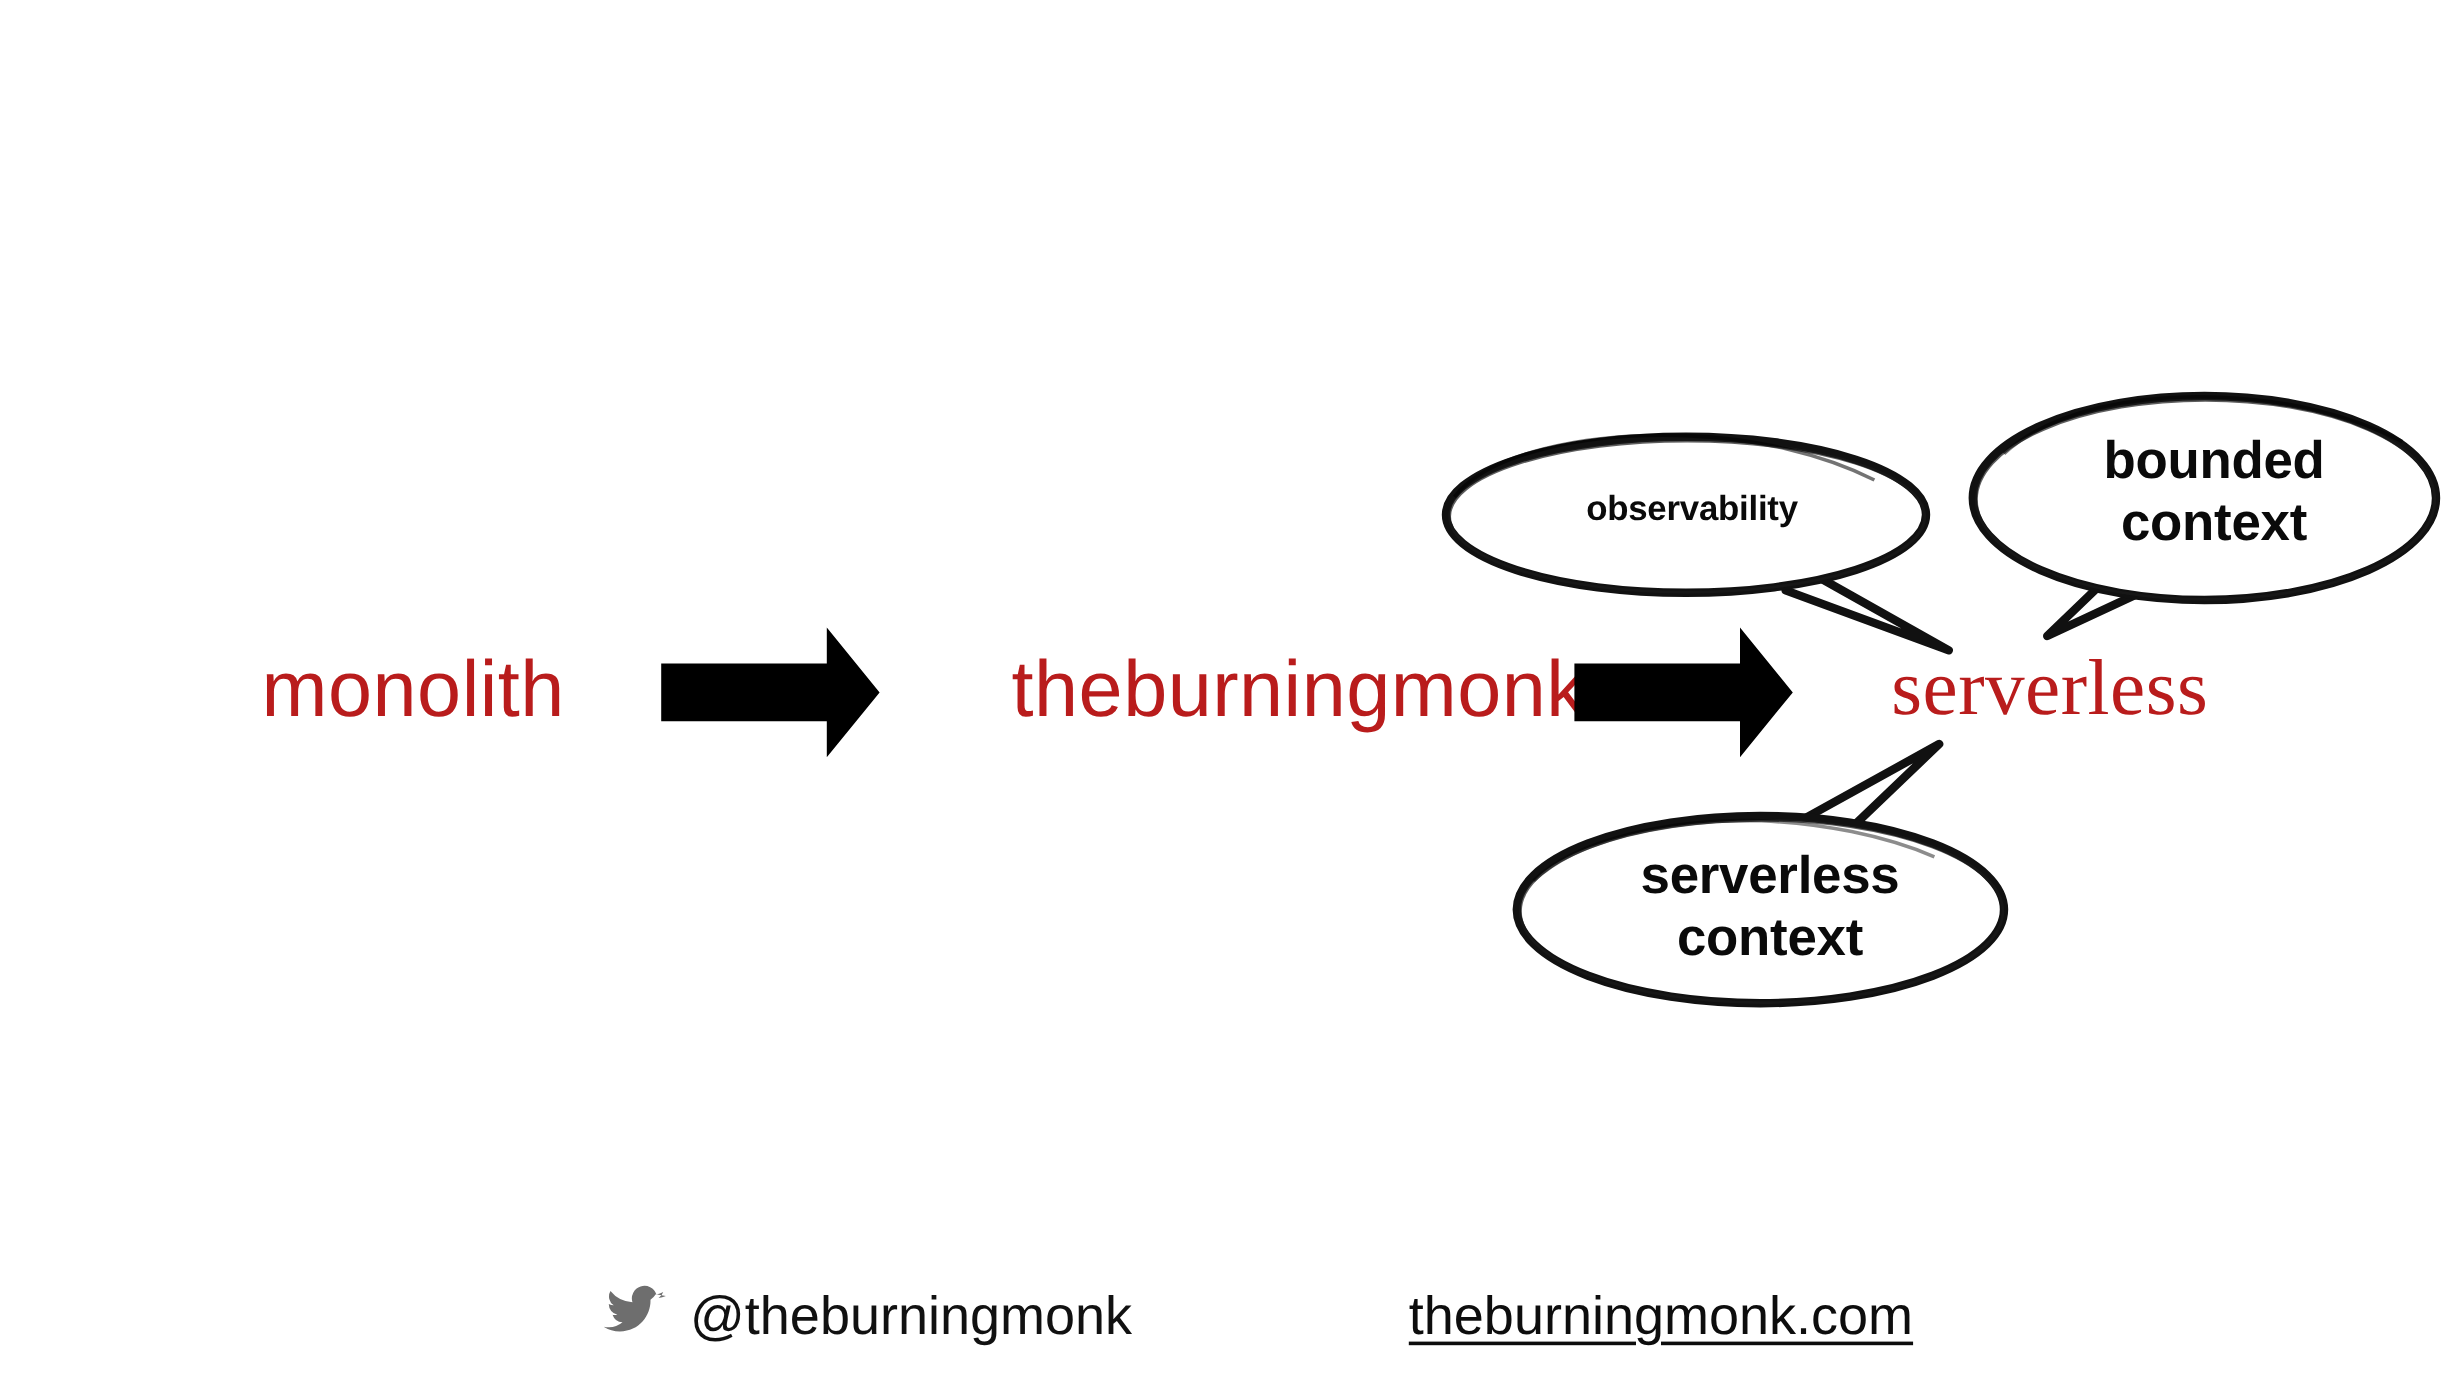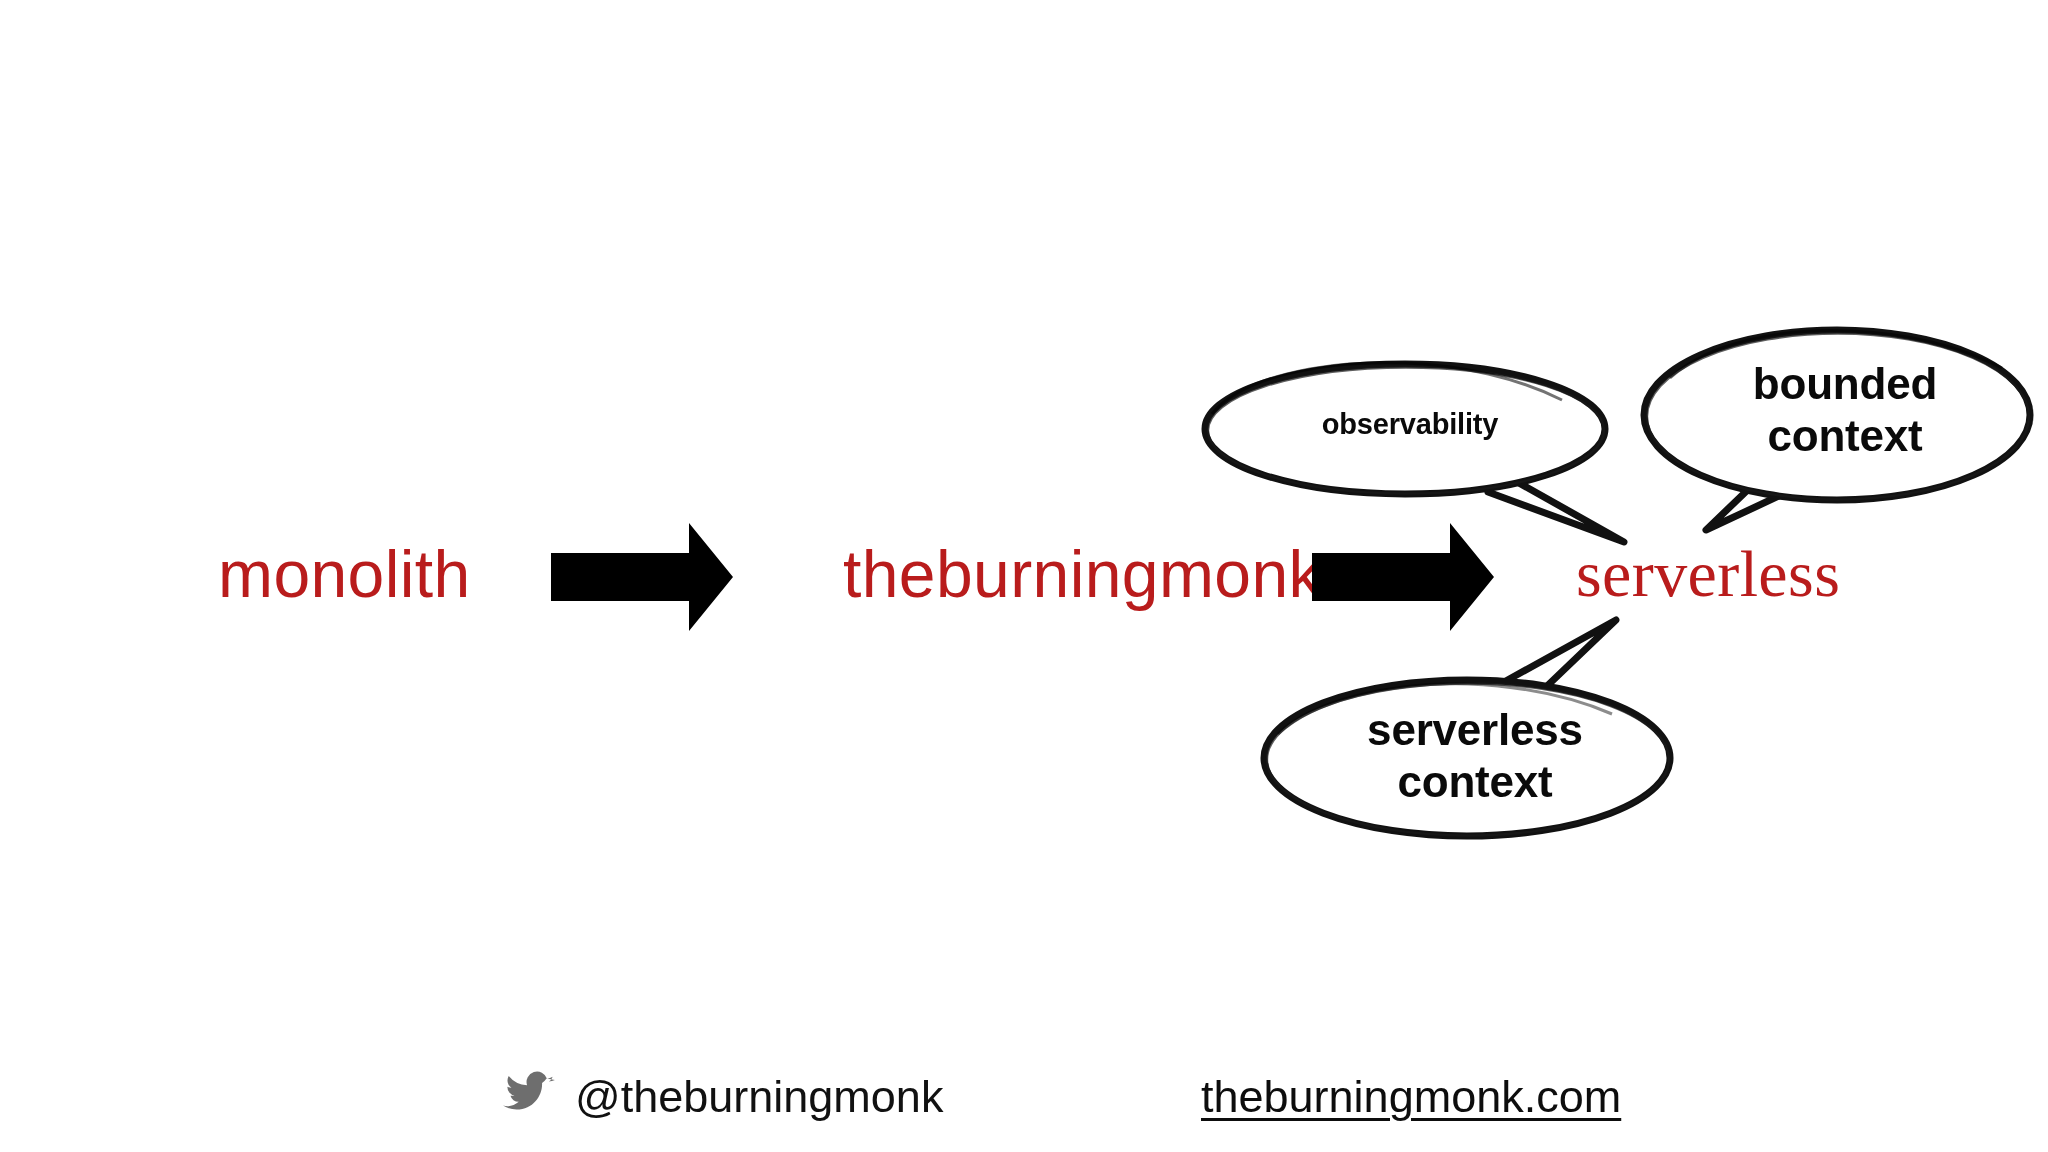--- a/index.html
+++ b/index.html
@@ -101,21 +101,20 @@
     top: 8px;
     font-family: "Liberation Sans", sans-serif;
     font-weight: 300;
     font-size: 45px;
     color: #0d0d0d;
     text-decoration: underline;
     text-decoration-thickness: 3px;
     text-underline-offset: 6px;
     white-space: nowrap;
     line-height: 1;
-    margin-left: 27px;
   }
 </style>
 </head>
 <body>
 
 <div id="slide">
 
   <div id="evolution-row">
 
     <div class="stage-label" id="label-monolith">monolith</div>

